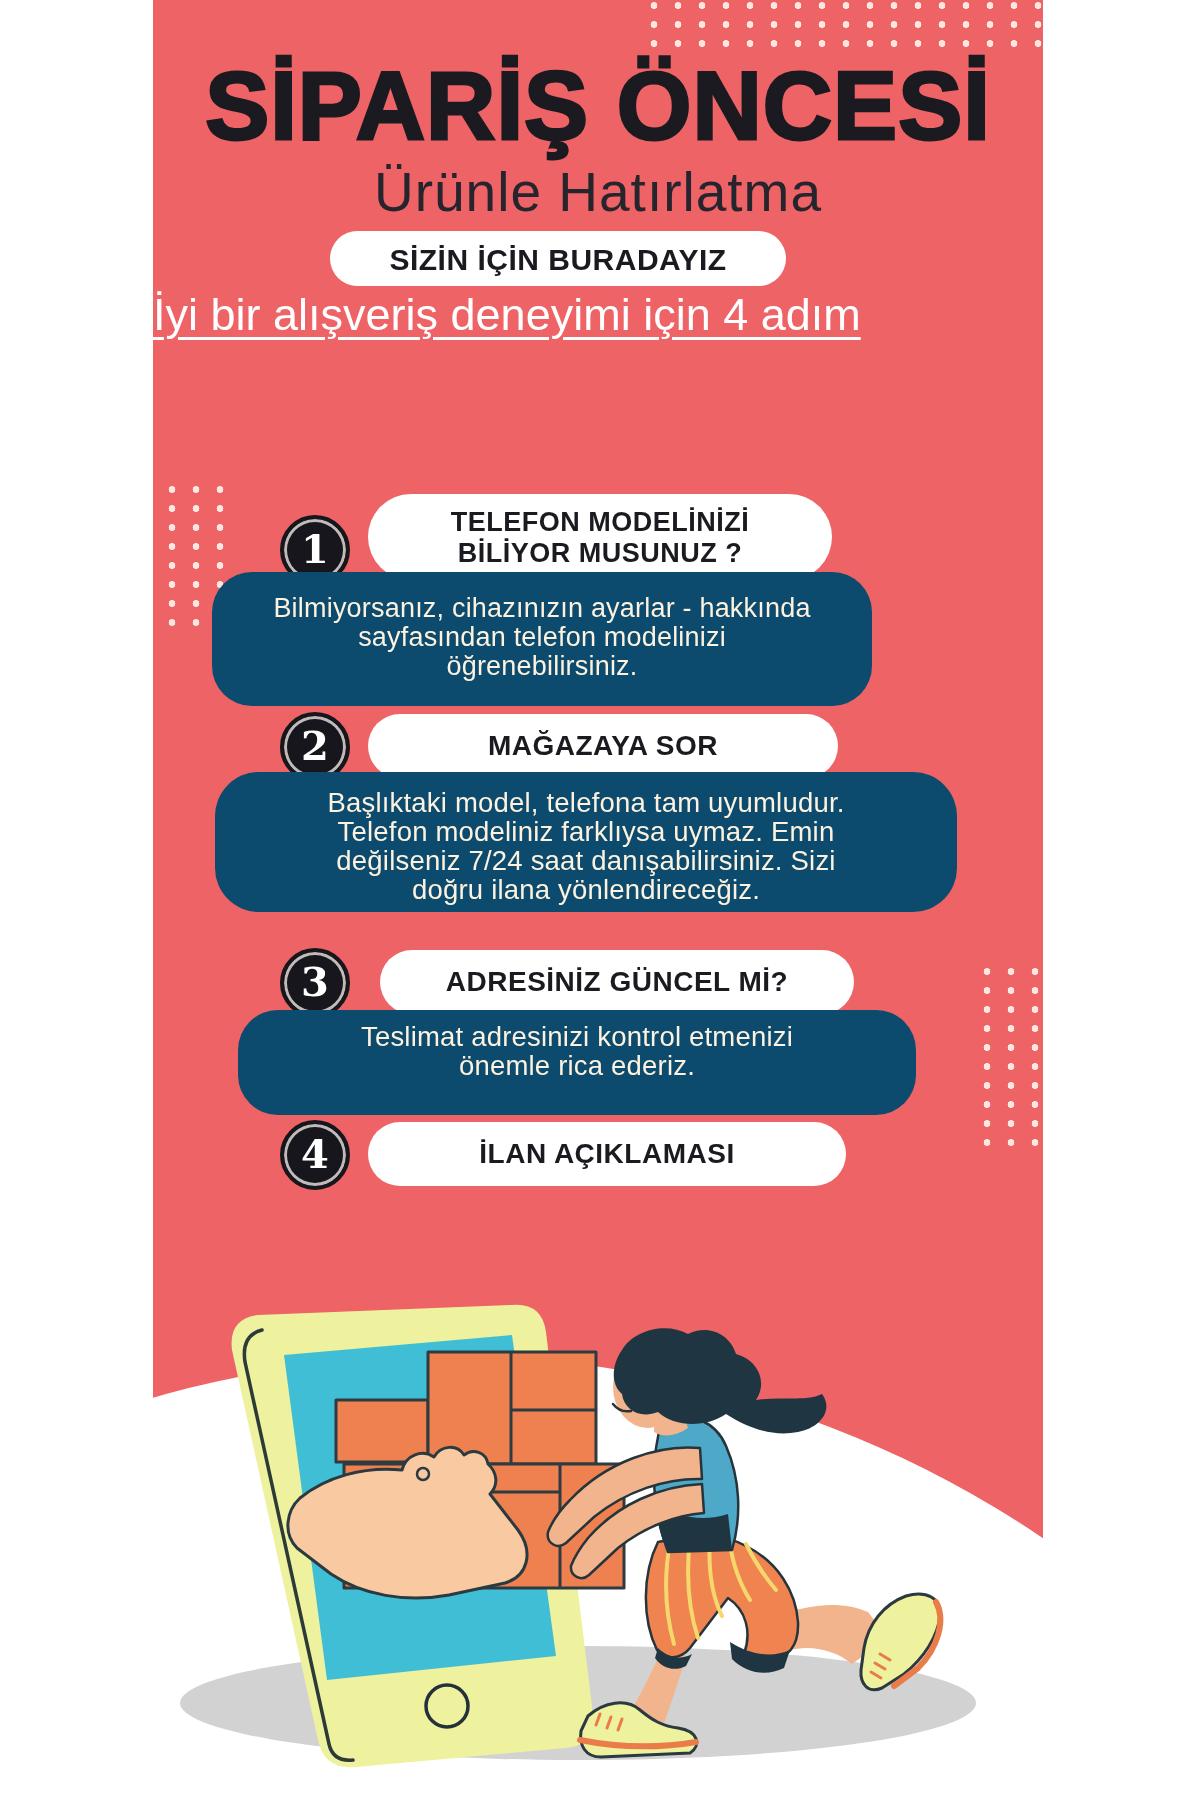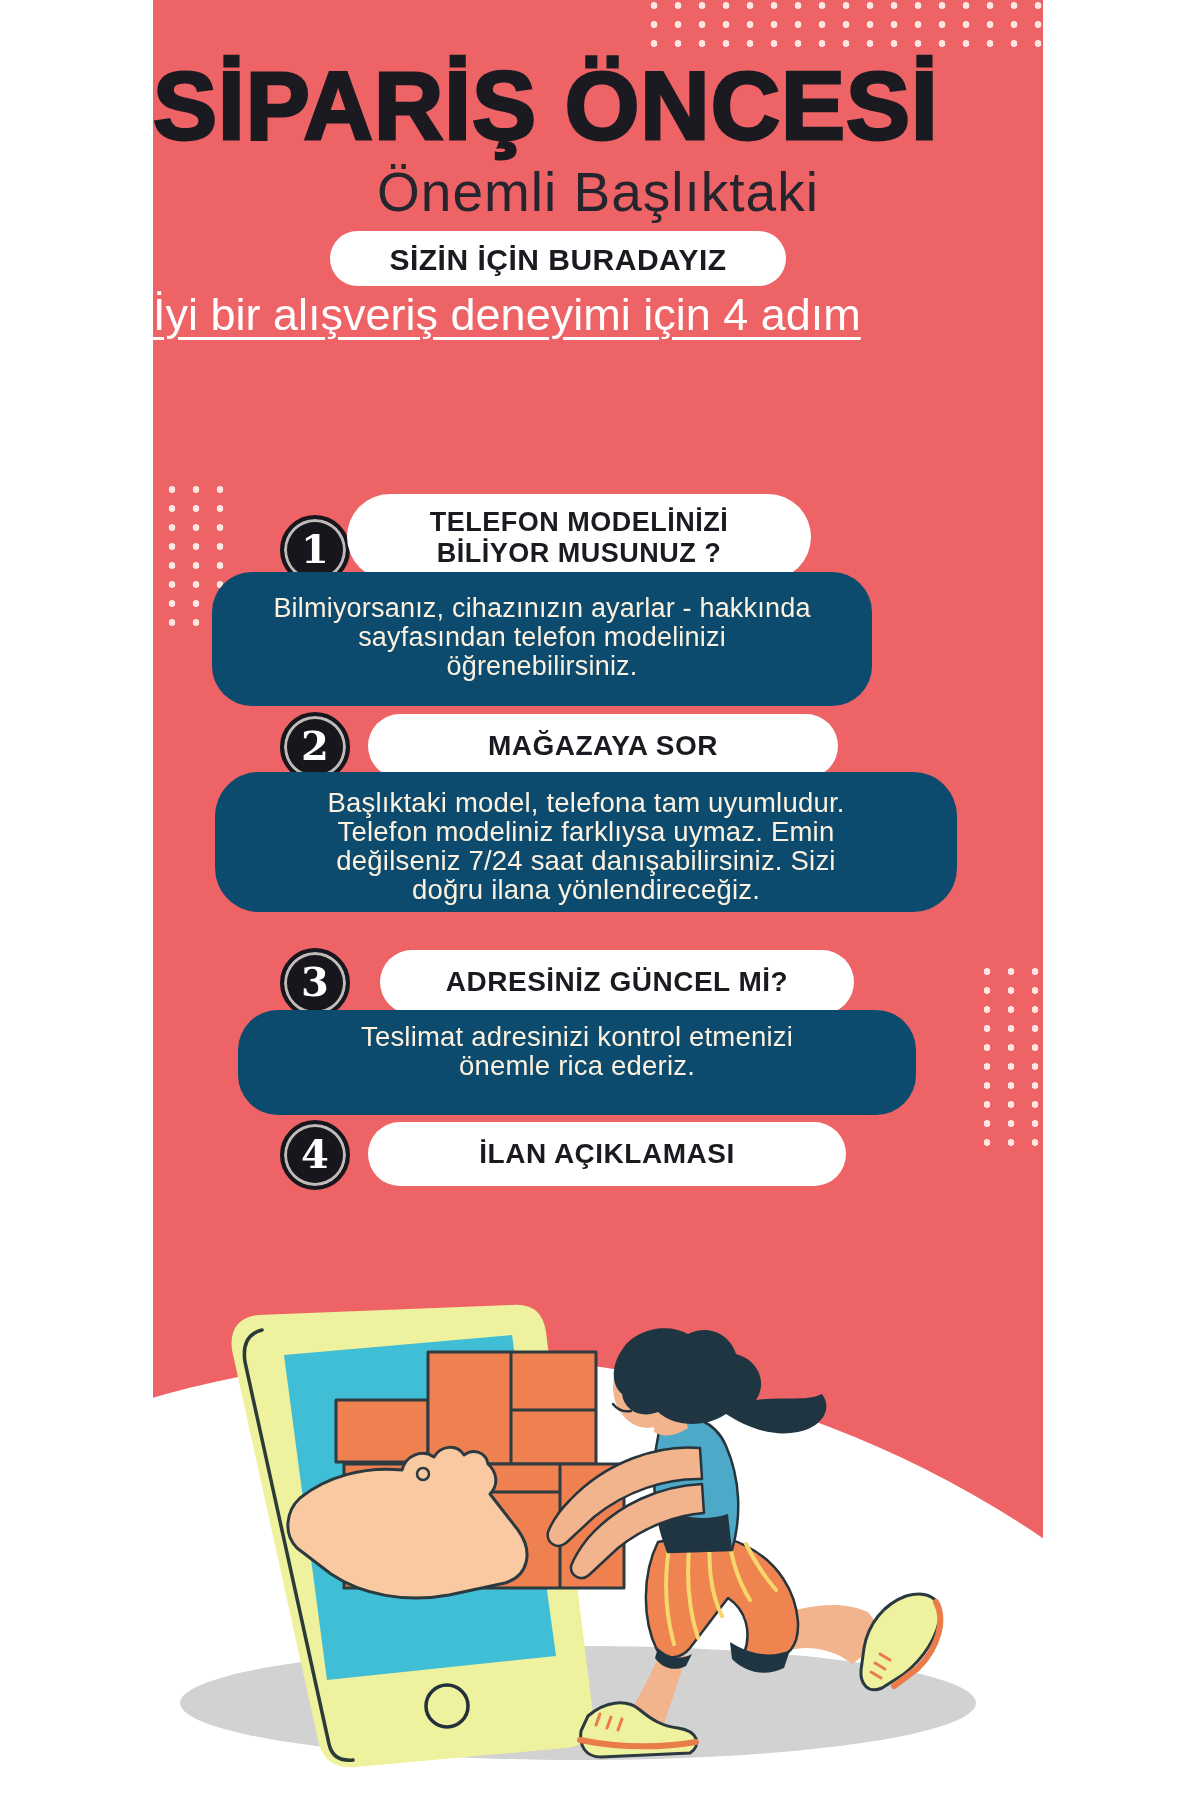--- a/index.html
+++ b/index.html
@@ -5,21 +5,21 @@
   html,body{margin:0;padding:0;background:#ffffff;}
   .canvas{position:relative;width:1200px;height:1800px;margin:0 auto;background:#ffffff;overflow:hidden;
           font-family:"Liberation Sans",sans-serif;}
   .coral{position:absolute;left:153px;top:0;width:890px;height:1800px;background:#ee6366;overflow:hidden;}
   .dots{position:absolute;background-image:radial-gradient(circle,rgba(252,242,235,.92) 3.2px,rgba(0,0,0,0) 3.6px);
         background-size:24px 19px;}
   .dots-top{left:489px;top:0;width:404px;height:56px;background-position:0 -4px;}   
   .dots-left{left:7px;top:480px;width:66px;height:156px;}
   .dots-right{left:822px;top:962px;width:68px;height:196px;}
   .white-circle{position:absolute;left:-615px;top:1356px;width:2126px;height:2126px;border-radius:50%;background:#ffffff;}
-  .title{position:absolute;left:153px;top:56px;width:890px;text-align:left;color:#1b1a20;
+  .title{position:absolute;left:153px;top:56px;width:890px;text-align:center;color:#1b1a20;
          font-size:96px;font-weight:700;letter-spacing:1px;-webkit-text-stroke:3px #1b1a20;line-height:1.04;}
   .subtitle{position:absolute;left:153px;top:160px;width:890px;text-align:center;color:#26242c;
             font-size:55px;font-weight:400;letter-spacing:1px;}
   .badge{position:absolute;left:330px;top:231px;width:456px;height:55px;border-radius:28px;background:#ffffff;
          color:#1b1a20;font-size:30px;font-weight:700;letter-spacing:.5px;text-align:center;line-height:57px;}
   .tagline{position:absolute;left:153px;top:289px;width:926px;color:#ffffff;font-size:45px;
            font-weight:400;text-decoration:underline;text-decoration-thickness:3px;text-underline-offset:7px;}
   .step-circle{position:absolute;width:70px;height:70px;border-radius:50%;background:#17161c;border:4px solid #17161c;
                box-shadow:inset 0 0 0 3px rgba(235,228,224,.8);box-sizing:border-box;color:#ffffff;
                font-family:"DejaVu Serif",serif;font-weight:700;font-size:40px;text-align:center;line-height:60px;}
@@ -37,26 +37,26 @@
 
   <div class="coral">
     <div class="dots dots-top"></div>
     <div class="dots dots-left"></div>
     <div class="dots dots-right"></div>
   </div>
 
   <div class="white-circle"></div>
 
   <div class="title">SİPARİŞ ÖNCESİ</div>
-  <div class="subtitle">Önemli Başlıktaki</div>
+  <div class="subtitle">Ürünle Hatırlatma</div>
   <div class="badge">SİZİN İÇİN BURADAYIZ</div>
   <div class="tagline">İyi bir alışveriş deneyimi için 4 adım</div>
 
   <div class="step-circle" style="left:280px;top:515px;">1</div>
-  <div class="pill pill-2line" style="left:347px;top:494px;width:464px;height:86px;border-radius:43px;">TELEFON MODELİNİZİ
+  <div class="pill pill-2line" style="left:368px;top:494px;width:464px;height:86px;border-radius:43px;">TELEFON MODELİNİZİ
 BİLİYOR MUSUNUZ ?</div>
   <div class="obox" style="left:212px;top:572px;width:660px;height:134px;border-radius:40px;padding:22px 12px 0 12px;font-size:27px;">Bilmiyorsanız, cihazınızın ayarlar - hakkında
 sayfasından telefon modelinizi
 öğrenebilirsiniz.</div>
 
   <div class="step-circle" style="left:280px;top:712px;">2</div>
   <div class="pill pill-1line" style="left:368px;top:714px;width:470px;height:64px;border-radius:32px;line-height:64px;">MAĞAZAYA SOR</div>
   <div class="obox" style="left:215px;top:772px;width:742px;height:140px;border-radius:44px;padding:16px 18px 0 18px;">Başlıktaki model, telefona tam uyumludur.
 Telefon modeliniz farklıysa uymaz. Emin
 değilseniz 7/24 saat danışabilirsiniz. Sizi

